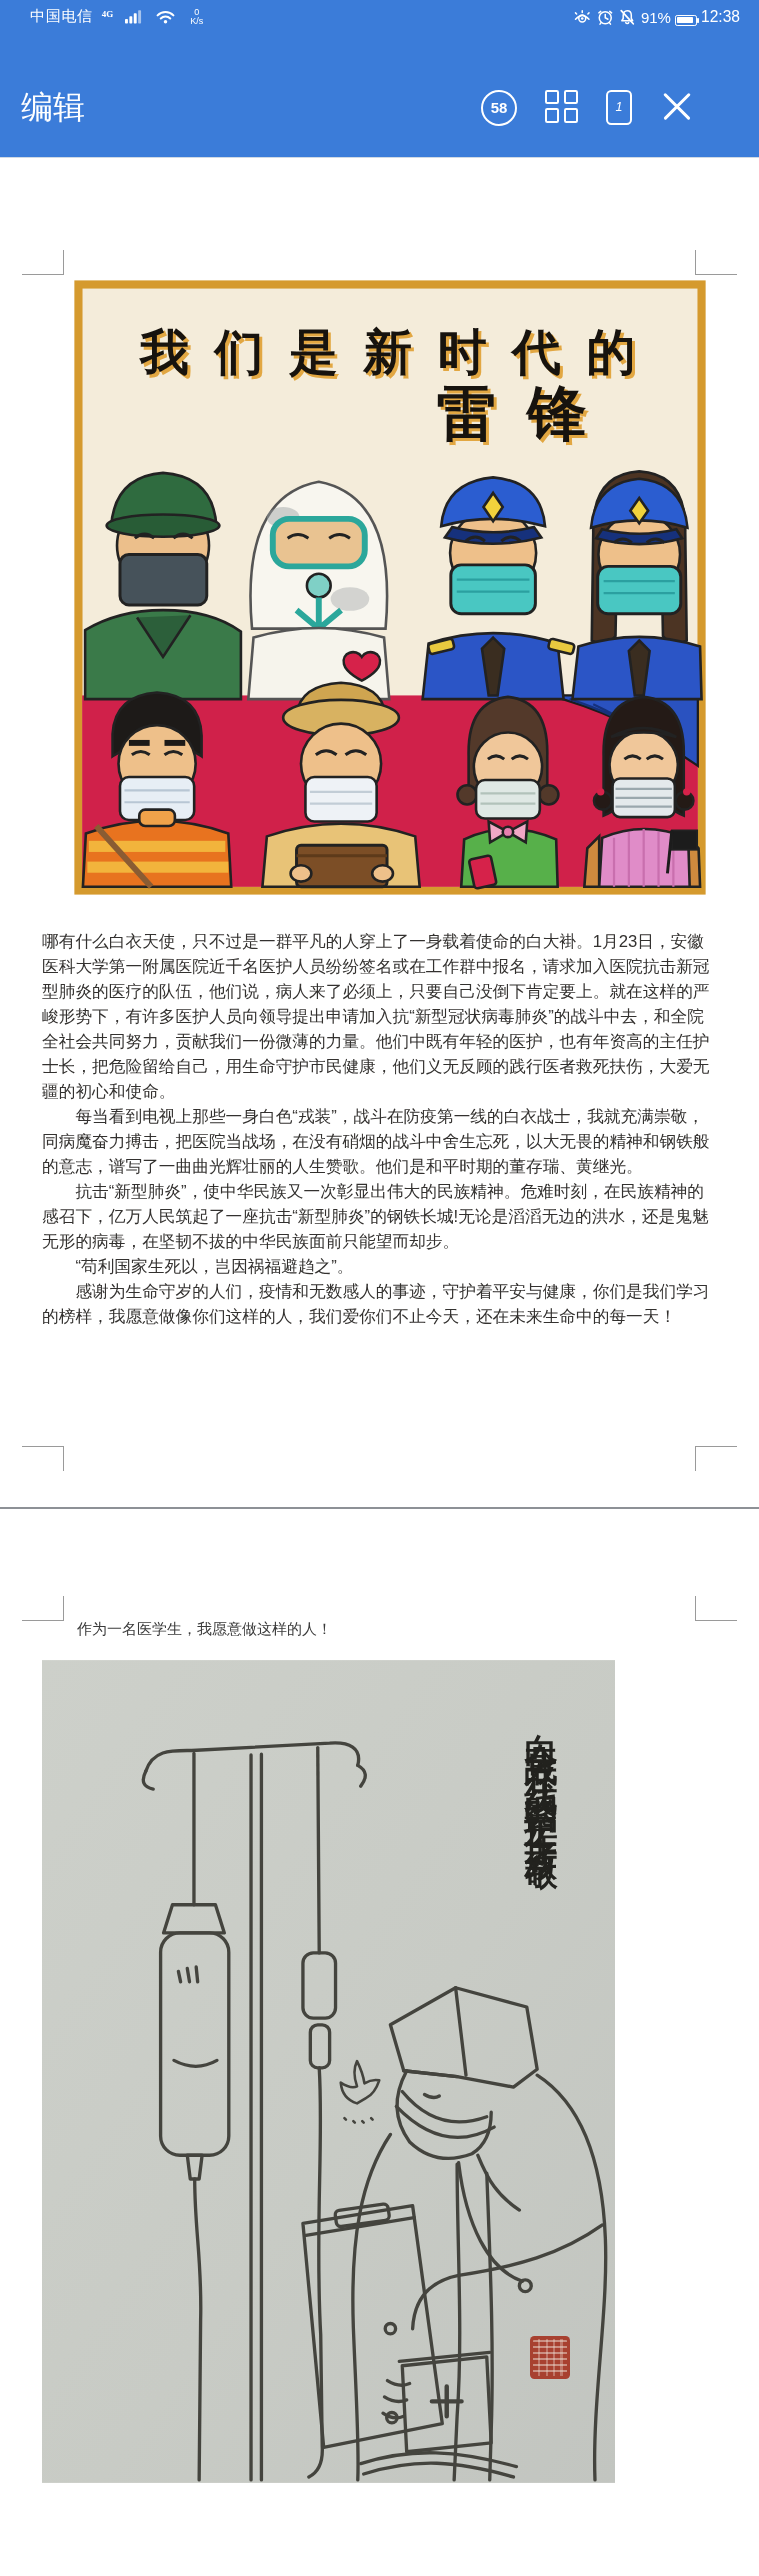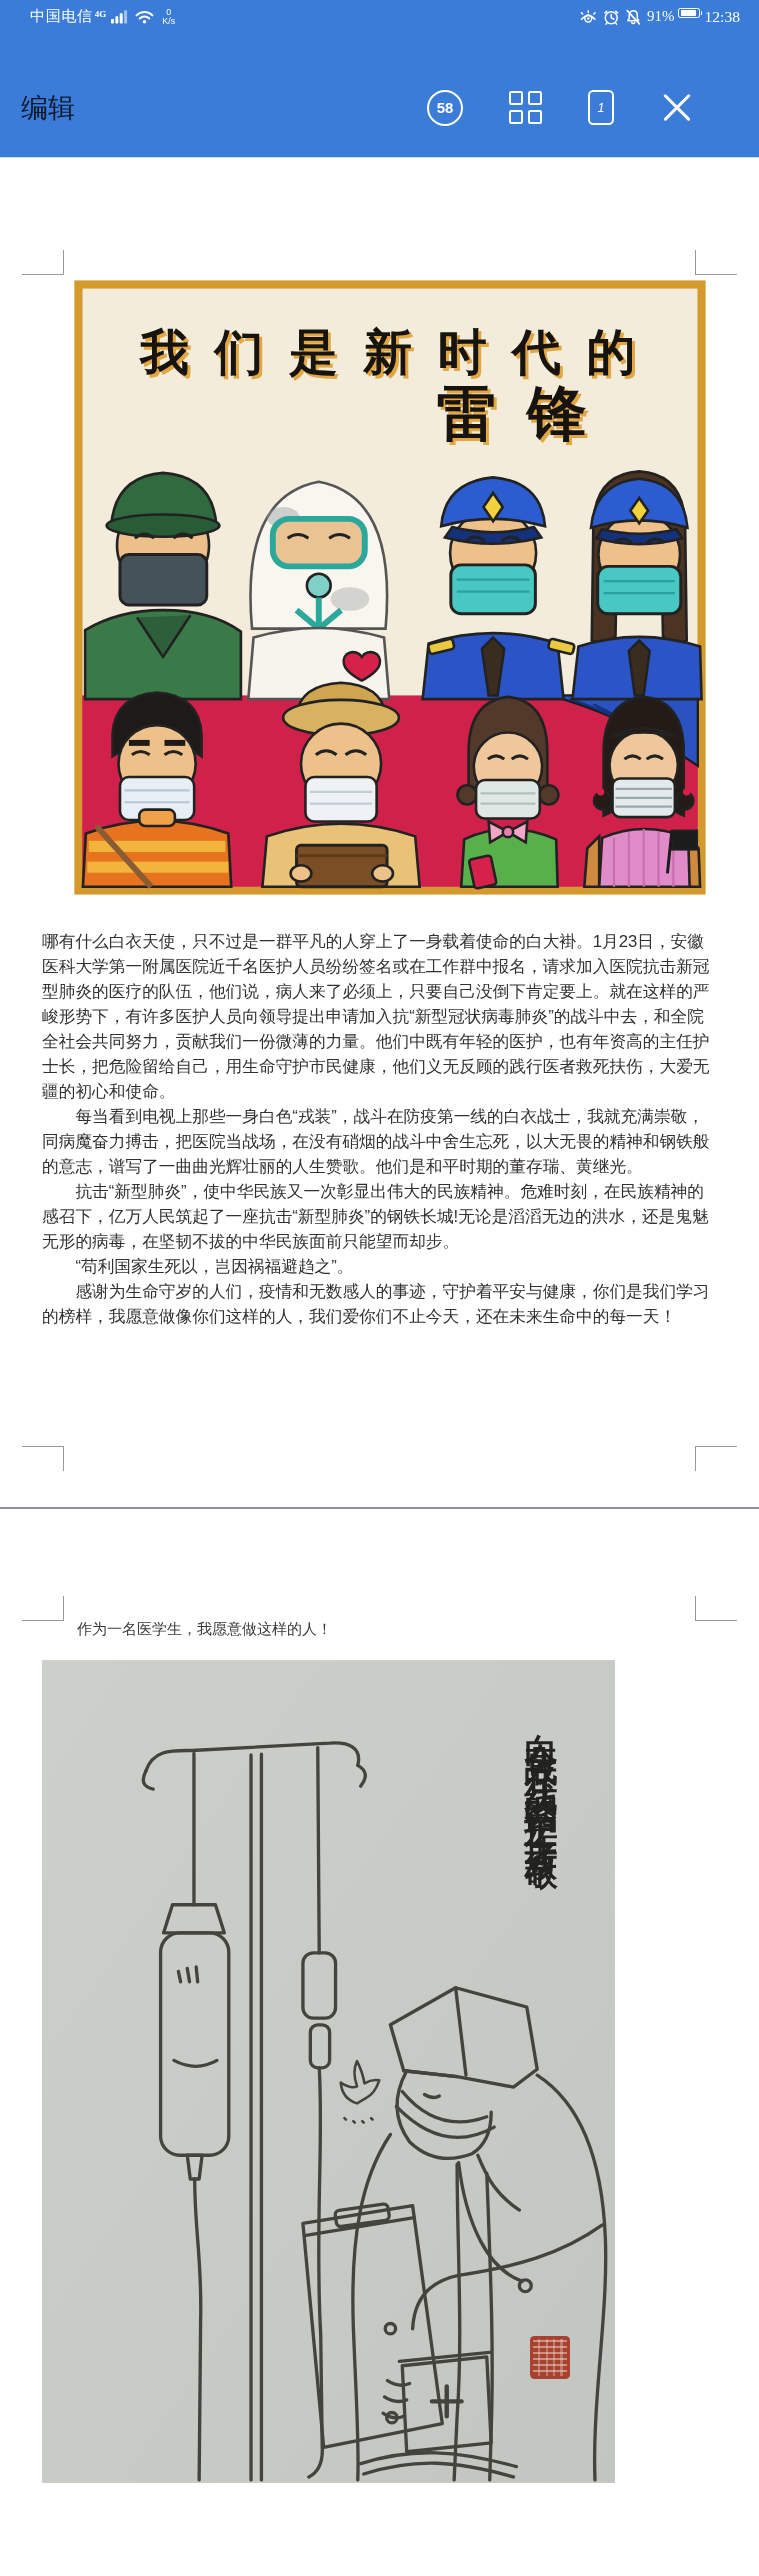--- a/index.html
+++ b/index.html
@@ -5,39 +5,39 @@
   :root{ --blue:#3b7cd9; }
   *{box-sizing:border-box;}
   body{margin:0;background:#ffffff;}
   .screen{position:relative;width:759px;height:2576px;overflow:hidden;background:#fff;
           font-family:"Liberation Sans","DejaVu Sans",sans-serif;}
 
   
   .statusbar{position:absolute;top:0;left:0;right:0;height:33px;background:var(--blue);
              display:flex;justify-content:space-between;align-items:center;
              padding:0 19px 0 30px;color:#fff;}
-  .sb-left{display:flex;align-items:center;gap:5px;}
+  .sb-left{display:flex;align-items:center;gap:12px;}
   .carrier{font-size:15px;letter-spacing:0.7px;}
   .net{font-size:9px;font-weight:700;align-self:flex-start;margin:2.2px 0 0 -3px;font-family:Liberation Serif, serif;}
   .speed{display:flex;flex-direction:column;align-items:center;line-height:8.2px;font-size:9px;margin-left:3px;}
   .speed b{font-weight:400;}
   .speed i{font-style:normal;}
-  .sb-right{display:flex;align-items:flex-start;gap:4px;font-size:15px;font-family:Liberation Serif, serif;}
+  .sb-right{display:flex;align-items:flex-end;gap:4px;font-size:15px;}
   .sb-right svg,.sb-left svg{display:block;}
   .battery{position:relative;width:22px;height:10.4px;border:1.2px solid #fff;border-radius:2.2px;}
   .battery::before{content:"";position:absolute;left:1.1px;top:1.1px;bottom:1.1px;width:15.6px;background:#fff;border-radius:0.7px;}
   .battery::after{content:"";position:absolute;right:-3px;top:2.2px;width:1.9px;height:4.4px;background:#fff;border-radius:0.7px;}
   .timet{font-size:15.6px;}
 
   
   .toolbar{position:absolute;top:33px;left:0;right:0;height:125px;background:var(--blue);
            display:flex;align-items:center;justify-content:space-between;
            padding:25px 65px 0 21px;border-bottom:1.5px solid #cfd9e4;}
-  .tb-title{color:#0f172a;font-size:27px;}
-  .tb-icons{display:flex;align-items:center;gap:46px;}
+  .tb-title{color:#ffffff;font-size:32px;}
+  .tb-icons{display:flex;align-items:flex-start;gap:28px;}
   .badge{width:36px;height:36px;border:2.6px solid #fff;border-radius:50%;color:#fff;
          font-size:15px;font-weight:700;display:flex;align-items:center;justify-content:center;}
   .gridicon{width:33px;height:33px;display:grid;grid-template-columns:1fr 1fr;grid-template-rows:1fr 1fr;gap:4.4px;}
   .gridicon i{border:2.2px solid #fff;border-radius:2.2px;}
   .pageind{width:26px;height:35px;border:2.2px solid #fff;border-radius:5.2px;display:flex;
            align-items:center;justify-content:center;color:#fff;font-size:12.6px;font-style:italic;}
   .closex{position:relative;width:34px;height:34px;}
   .closex::before,.closex::after{content:"";position:absolute;left:-0.7px;top:15.6px;width:36px;height:2.7px;
            background:#fff;border-radius:1.5px;}
   .closex::before{transform:rotate(45deg);}

